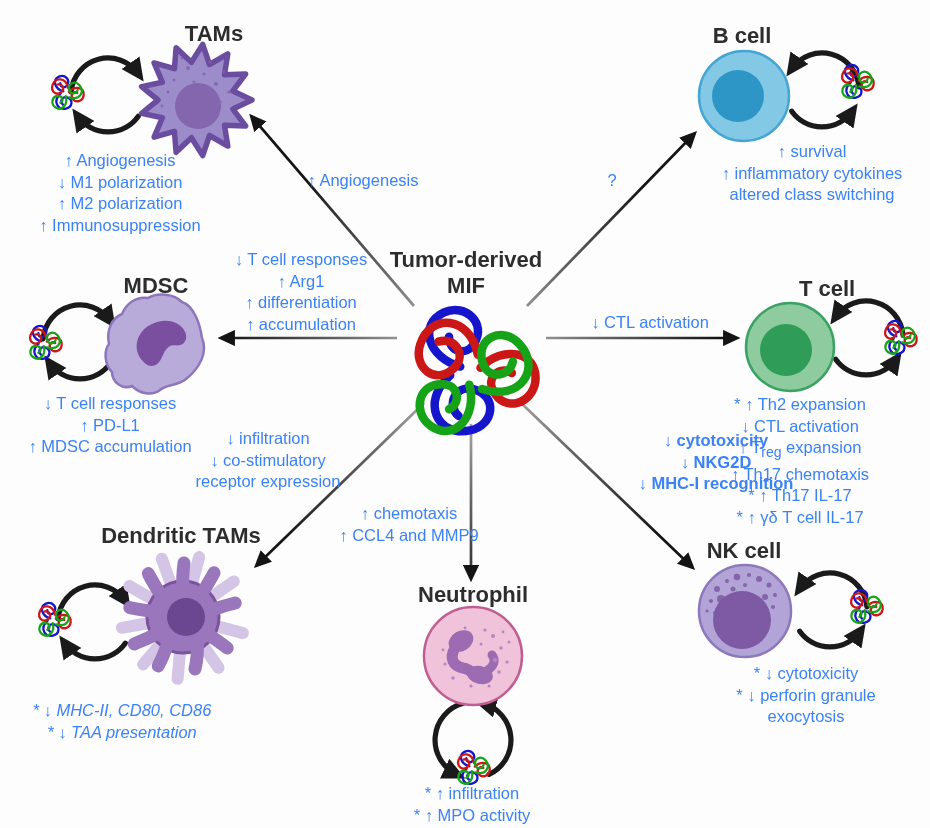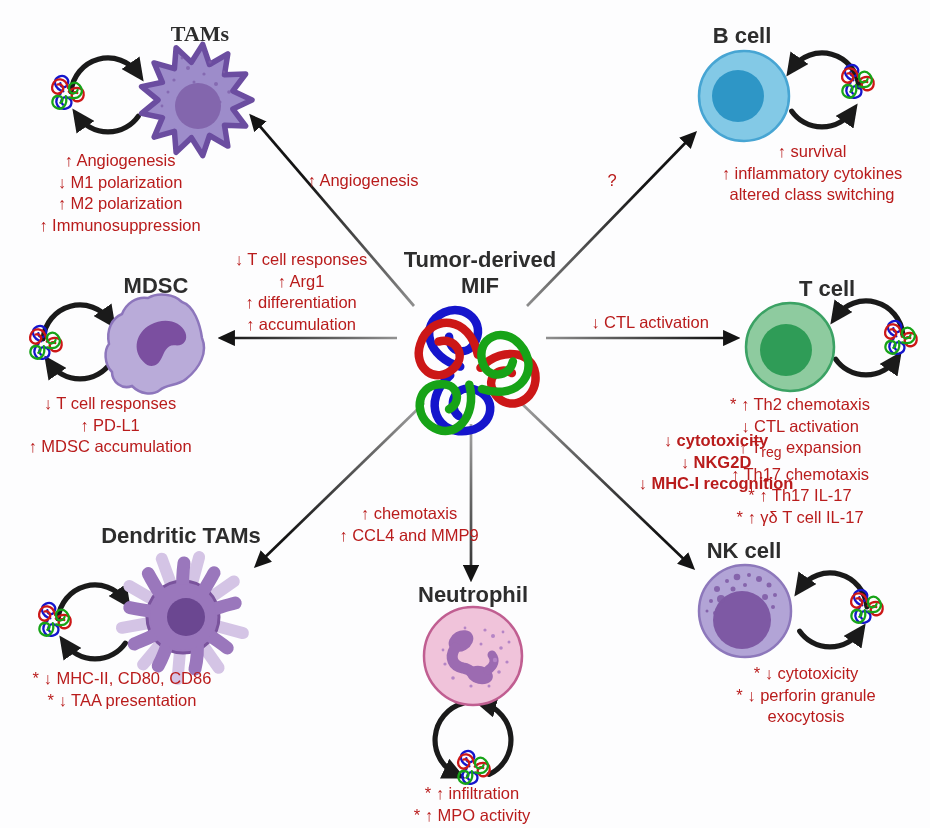--- a/index.html
+++ b/index.html
@@ -7,21 +7,21 @@
     font-family:"Liberation Sans","DejaVu Sans",sans-serif;
     background:#ffffff;
   }
   #canvas{
     position:relative;
     width:930px;height:828px;
     background:#fdfdfe;
     overflow:hidden;
   }
   #art{position:absolute;left:0;top:0;}
-  .txt{position:absolute;transform:translateX(-50%);text-align:center;color:#b91c1c;}
+  .txt{position:absolute;transform:translateX(-50%);text-align:center;color:#3b82f6;}
   .fx{font-size:16.5px;line-height:21.5px;white-space:nowrap;}
   .cell-label{font-size:22px;font-weight:bold;color:#2d2d2d;white-space:nowrap;}
   .center-title{font-size:22px;font-weight:bold;color:#2d2d2d;line-height:26px;white-space:nowrap;}
   .sub{font-size:14px;vertical-align:-4px;}
 </style>
 </head>
 <body>
 
 <div id="canvas">
 
@@ -207,42 +207,47 @@
 
     <use href="#mif-mini" transform="translate(66,93)"></use>
     <use href="#mif-mini" transform="translate(44,343)"></use>
     <use href="#mif-mini" transform="translate(53,620)"></use>
     <use href="#mif-mini" transform="translate(856,82)"></use>
     <use href="#mif-mini" transform="translate(899,338)"></use>
     <use href="#mif-mini" transform="translate(865,607)"></use>
     <use href="#mif-mini" transform="translate(472,768)"></use>
   </svg>
 
-  <div class="txt center-title" style="left:480px;top:247px;">
+  <div class="txt center-title" style="left:466px;top:247px;">
     <div>Tumor-derived</div>
     <div>MIF</div>
   </div>
 
-  <div class="txt cell-label" style="left:200px;top:21px;font-family:Liberation Serif, serif;">TAMs</div>
+  <div class="txt cell-label" style="left:214px;top:21px;">TAMs</div>
   <div class="txt cell-label" style="left:742px;top:23px;">B cell</div>
   <div class="txt cell-label" style="left:156px;top:273px;">MDSC</div>
   <div class="txt cell-label" style="left:790px;top:276px;margin-left:37px;">T cell</div>
   <div class="txt cell-label" style="left:181px;top:523px;">Dendritic TAMs</div>
   <div class="txt cell-label" style="left:473px;top:582px;text-align:right;">Neutrophil</div>
   <div class="txt cell-label" style="left:744px;top:538px;">NK cell</div>
 
   <div class="txt fx" style="left:363px;top:170px;">↑ Angiogenesis</div>
   <div class="txt fx" style="left:612px;top:170px;">?</div>
   <div class="txt fx" style="left:301px;top:249px;">
     <div>↓ T cell responses</div>
     <div>↑  Arg1</div>
     <div>↑  differentiation</div>
     <div>↑  accumulation</div>
   </div>
   <div class="txt fx" style="left:650px;top:312px;">↓ CTL activation</div>
+  <div class="txt fx" style="left:268px;top:428px;">
+    <div>↓ infiltration</div>
+    <div>↓ co-stimulatory</div>
+    <div>receptor expression</div>
+  </div>
   <div class="txt fx" style="left:409px;top:503px;">
     <div>↑ chemotaxis</div>
     <div>↑ CCL4 and MMP9</div>
   </div>
   <div class="txt fx" style="left:716px;top:430px;font-weight:bold;">
     <div>↓ cytotoxicity</div>
     <div>↓ NKG2D</div>
     <div>↓ MHC-I recognition</div>
   </div>
 
@@ -259,31 +264,31 @@
     <div>altered class switching</div>
   </div>
 
   <div class="txt fx" style="left:110px;top:393px;">
     <div>↓ T cell responses</div>
     <div>↑  PD-L1</div>
     <div>↑  MDSC accumulation</div>
   </div>
 
   <div class="txt fx" style="left:800px;top:394px;">
-    <div>* ↑ Th2 chemotaxis</div>
+    <div>* ↑ Th2 expansion</div>
     <div>↓ CTL activation</div>
     <div>
       <span>↑ T</span><span class="sub">reg</span><span> expansion</span>
     </div>
     <div>↑ Th17 chemotaxis</div>
     <div>* ↑ Th17 IL-17</div>
     <div>* ↑  γδ T cell IL-17</div>
   </div>
 
-  <div class="txt fx" style="left:122px;top:668px;">
+  <div class="txt fx" style="left:122px;top:700px;font-style:italic;">
     <div>* ↓ MHC-II, CD80, CD86</div>
     <div>* ↓ TAA presentation</div>
   </div>
 
   <div class="txt fx" style="left:472px;top:783px;">
     <div>* ↑ infiltration</div>
     <div>* ↑ MPO activity</div>
   </div>
 
   <div class="txt fx" style="left:806px;top:663px;">

